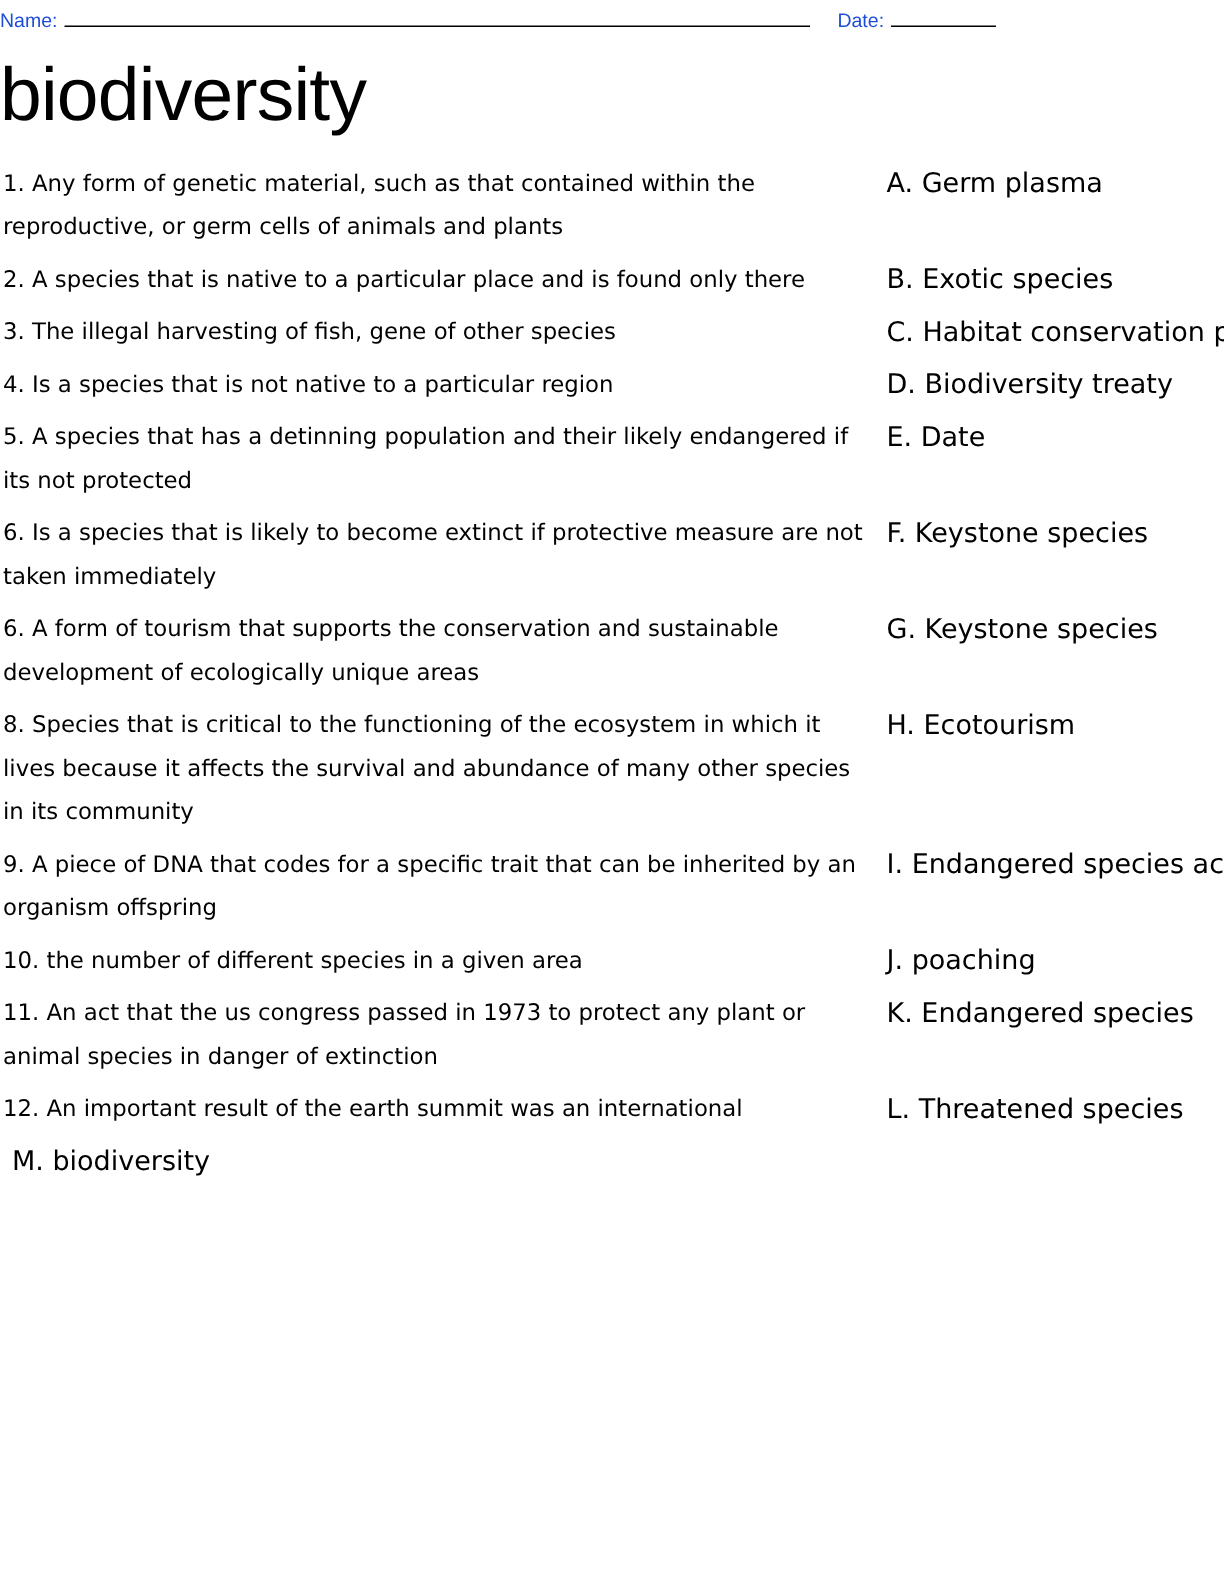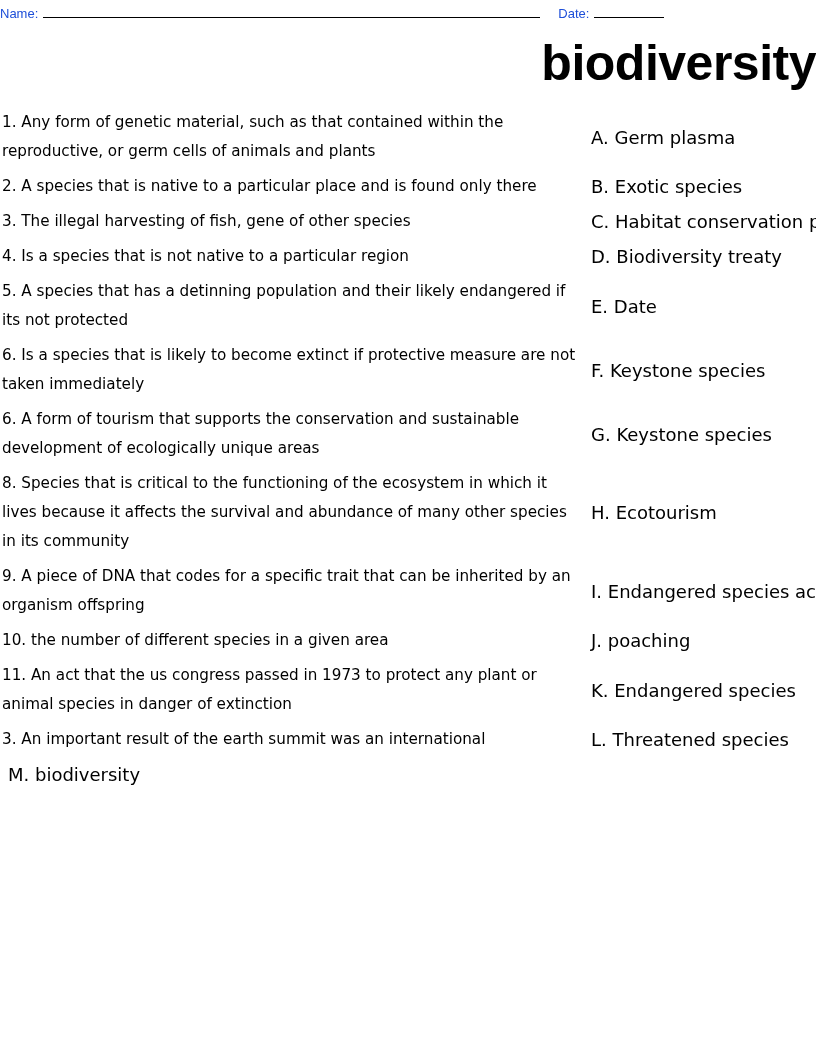--- a/index.html
+++ b/index.html
@@ -51,39 +51,39 @@
   .rule-name { width: 497px; }
   .rule-date { width: 70px; }
   .gap-name-date { display: inline-block; width: 18px; }
 
   
   .title {
     position: absolute;
     left: 0;
     top: 34px;
     width: 816px;
-    text-align: right;
+    text-align: left;
     font-family: "Liberation Sans", sans-serif;
-    font-weight: 700;
+    font-weight: 400;
     font-size: 50px;
     line-height: 58px;
     letter-spacing: -0.5px;
     color: #000;
   }
 
   
   .matching {
     position: absolute;
     left: 0;
     top: 108px;
     width: 816px;
   }
   .match-row {
     display: flex;
-    align-items: center;
+    align-items: flex-start;
     width: 816px;
     margin-bottom: 6px;
   }
   .q-cell {
     width: 583px;
     flex: 0 0 583px;
     padding-left: 2px;
     box-sizing: border-box;
     font-size: 15.2px;
     line-height: 29px;
@@ -166,21 +166,21 @@
       <div class="q-cell">10.  the number of different species in a given area</div>
       <div class="a-cell">J. poaching</div>
     </div>
 
     <div class="match-row">
       <div class="q-cell">11. An act that the us congress passed in 1973 to protect any plant or animal species in danger of extinction</div>
       <div class="a-cell">K. Endangered species</div>
     </div>
 
     <div class="match-row">
-      <div class="q-cell">3. An important result of the earth summit was an international</div>
+      <div class="q-cell">12. An important result of the earth summit was an international</div>
       <div class="a-cell">L. Threatened species</div>
     </div>
 
     <div class="match-row">
       <div class="a-cell">M. biodiversity</div>
     </div>
 
   </div>
 </div>
 

